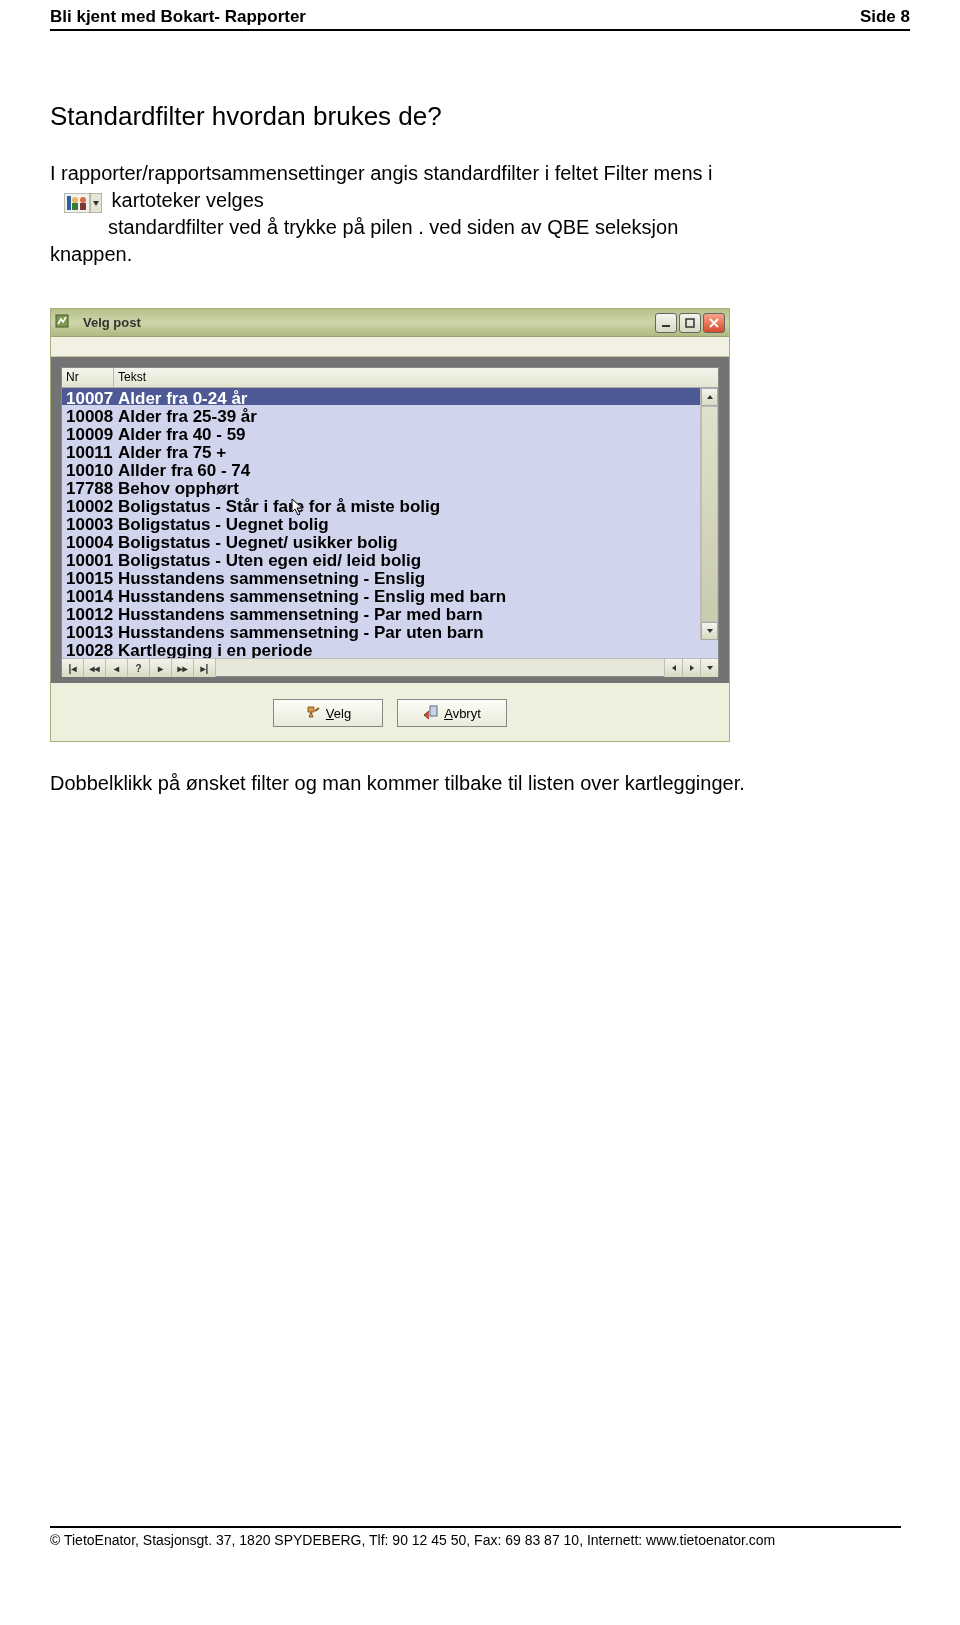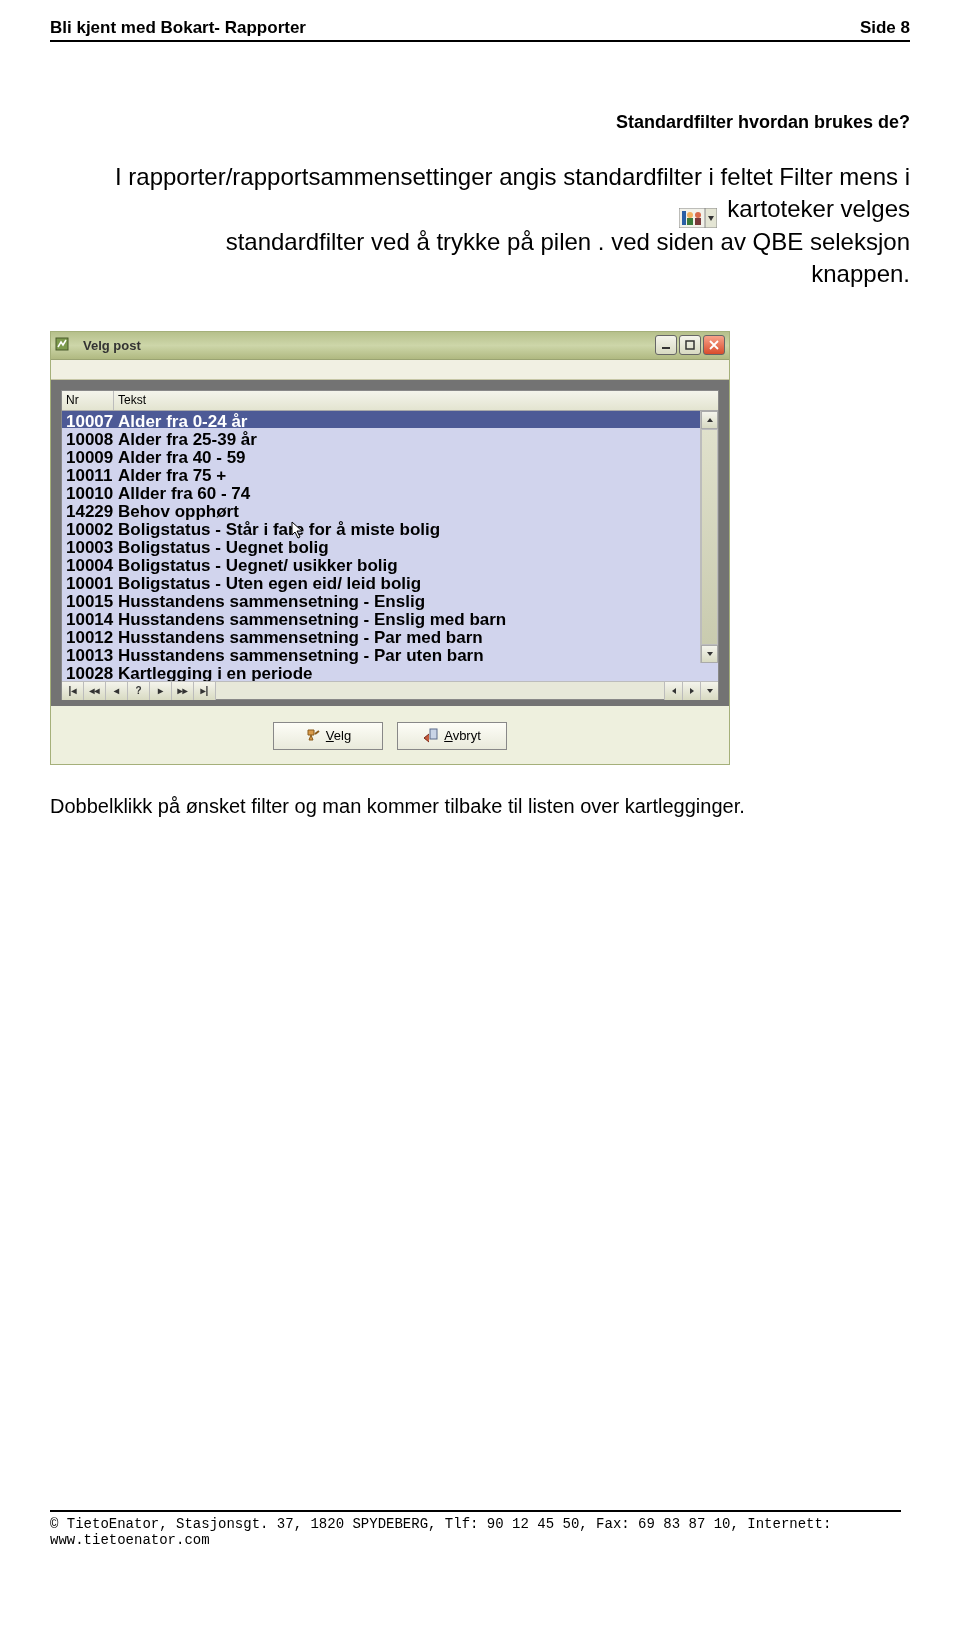--- a/index.html
+++ b/index.html
@@ -4,43 +4,41 @@
 <style>
   * { box-sizing: border-box; margin: 0; padding: 0; }
   body {
     font-family: Arial, sans-serif;
     background: #fff;
     width: 960px;
     margin: 0 auto;
     color: #000;
   }
   .page {
-    padding: 16px 50px;
+    padding: 5px 50px;
     min-height: 1560px;
     position: relative;
   }
   .header-row {
     display: flex;
     justify-content: space-between;
     font-weight: bold;
     font-size: 17px;
     border-bottom: 2px solid #000;
     padding: 2px 0 2px 0;
   }
   .section-title {
-    font-size: 18px;
-    font-weight: bold;
+    font-size: 26px;
+    font-weight: normal;
     margin-top: 70px;
     margin-bottom: 28px;
-    text-align: right;
   }
   .body-text {
-    font-size: 24px;
+    font-size: 20px;
     line-height: 1.35;
-    text-align: right;
   }
   .inline-icon {
     display: inline-block;
     width: 38px;
     height: 20px;
     vertical-align: text-bottom;
     margin: 0 4px 0 14px;
     position: relative;
     top: 2px;
   }
@@ -165,21 +163,20 @@
     margin-top: 28px;
     line-height:1.35;
   }
   .footer {
     position: absolute;
     left: 50px; right: 59px;
     bottom: 12px;
     border-top: 2px solid #000;
     padding-top: 4px;
     font-size: 14px;
-    font-family: Liberation Mono, monospace;
   }
 </style>
 </head>
 <body>
 
 <div class="page">
 
   <div class="header-row">
     <span>Bli kjent med Bokart- Rapporter</span>
     <span>Side 8</span>
@@ -259,21 +256,21 @@
               </div>
               <div class="row">
                 <div class="cell-nr">10011</div>
                 <div class="cell-tekst">Alder fra 75 +</div>
               </div>
               <div class="row">
                 <div class="cell-nr">10010</div>
                 <div class="cell-tekst">Allder fra 60 - 74</div>
               </div>
               <div class="row">
-                <div class="cell-nr">14229</div>
+                <div class="cell-nr">17788</div>
                 <div class="cell-tekst">Behov opphørt</div>
               </div>
               <div class="row">
                 <div class="cell-nr">10002</div>
                 <div class="cell-tekst">Boligstatus - Står i fare for å miste bolig</div>
               </div>
               <div class="row">
                 <div class="cell-nr">10003</div>
                 <div class="cell-tekst">Boligstatus - Uegnet bolig</div>
               </div>

